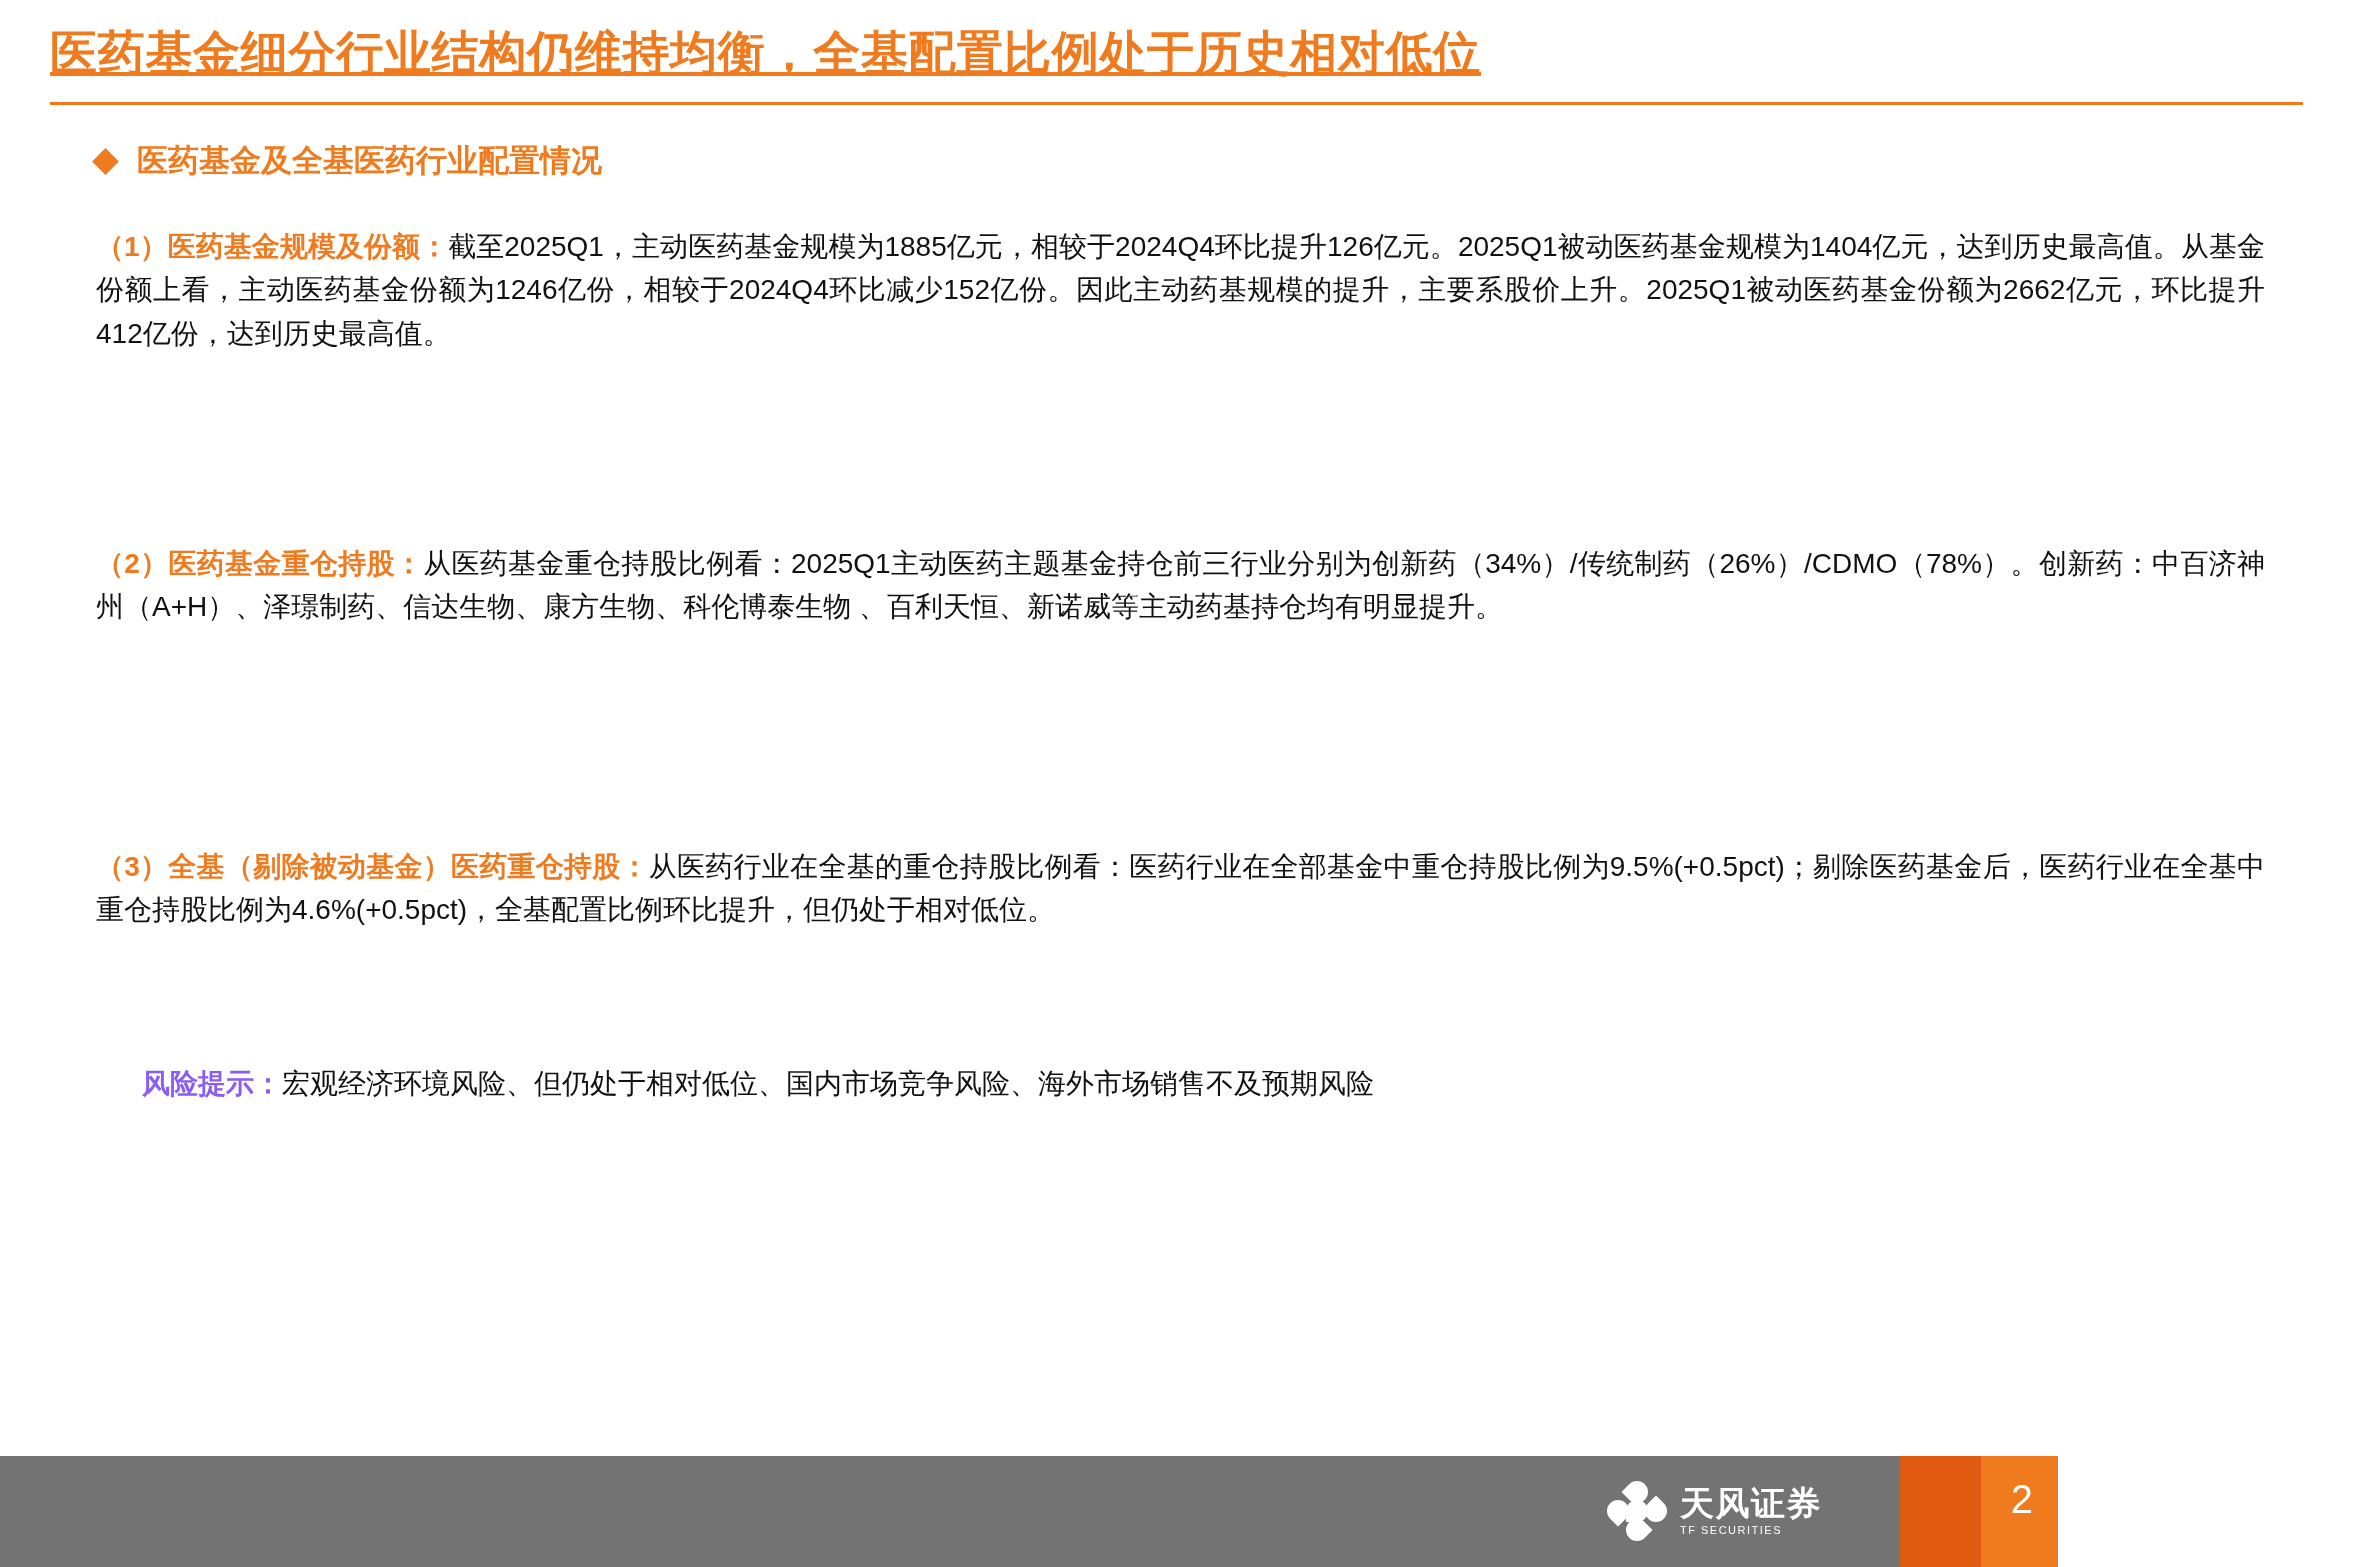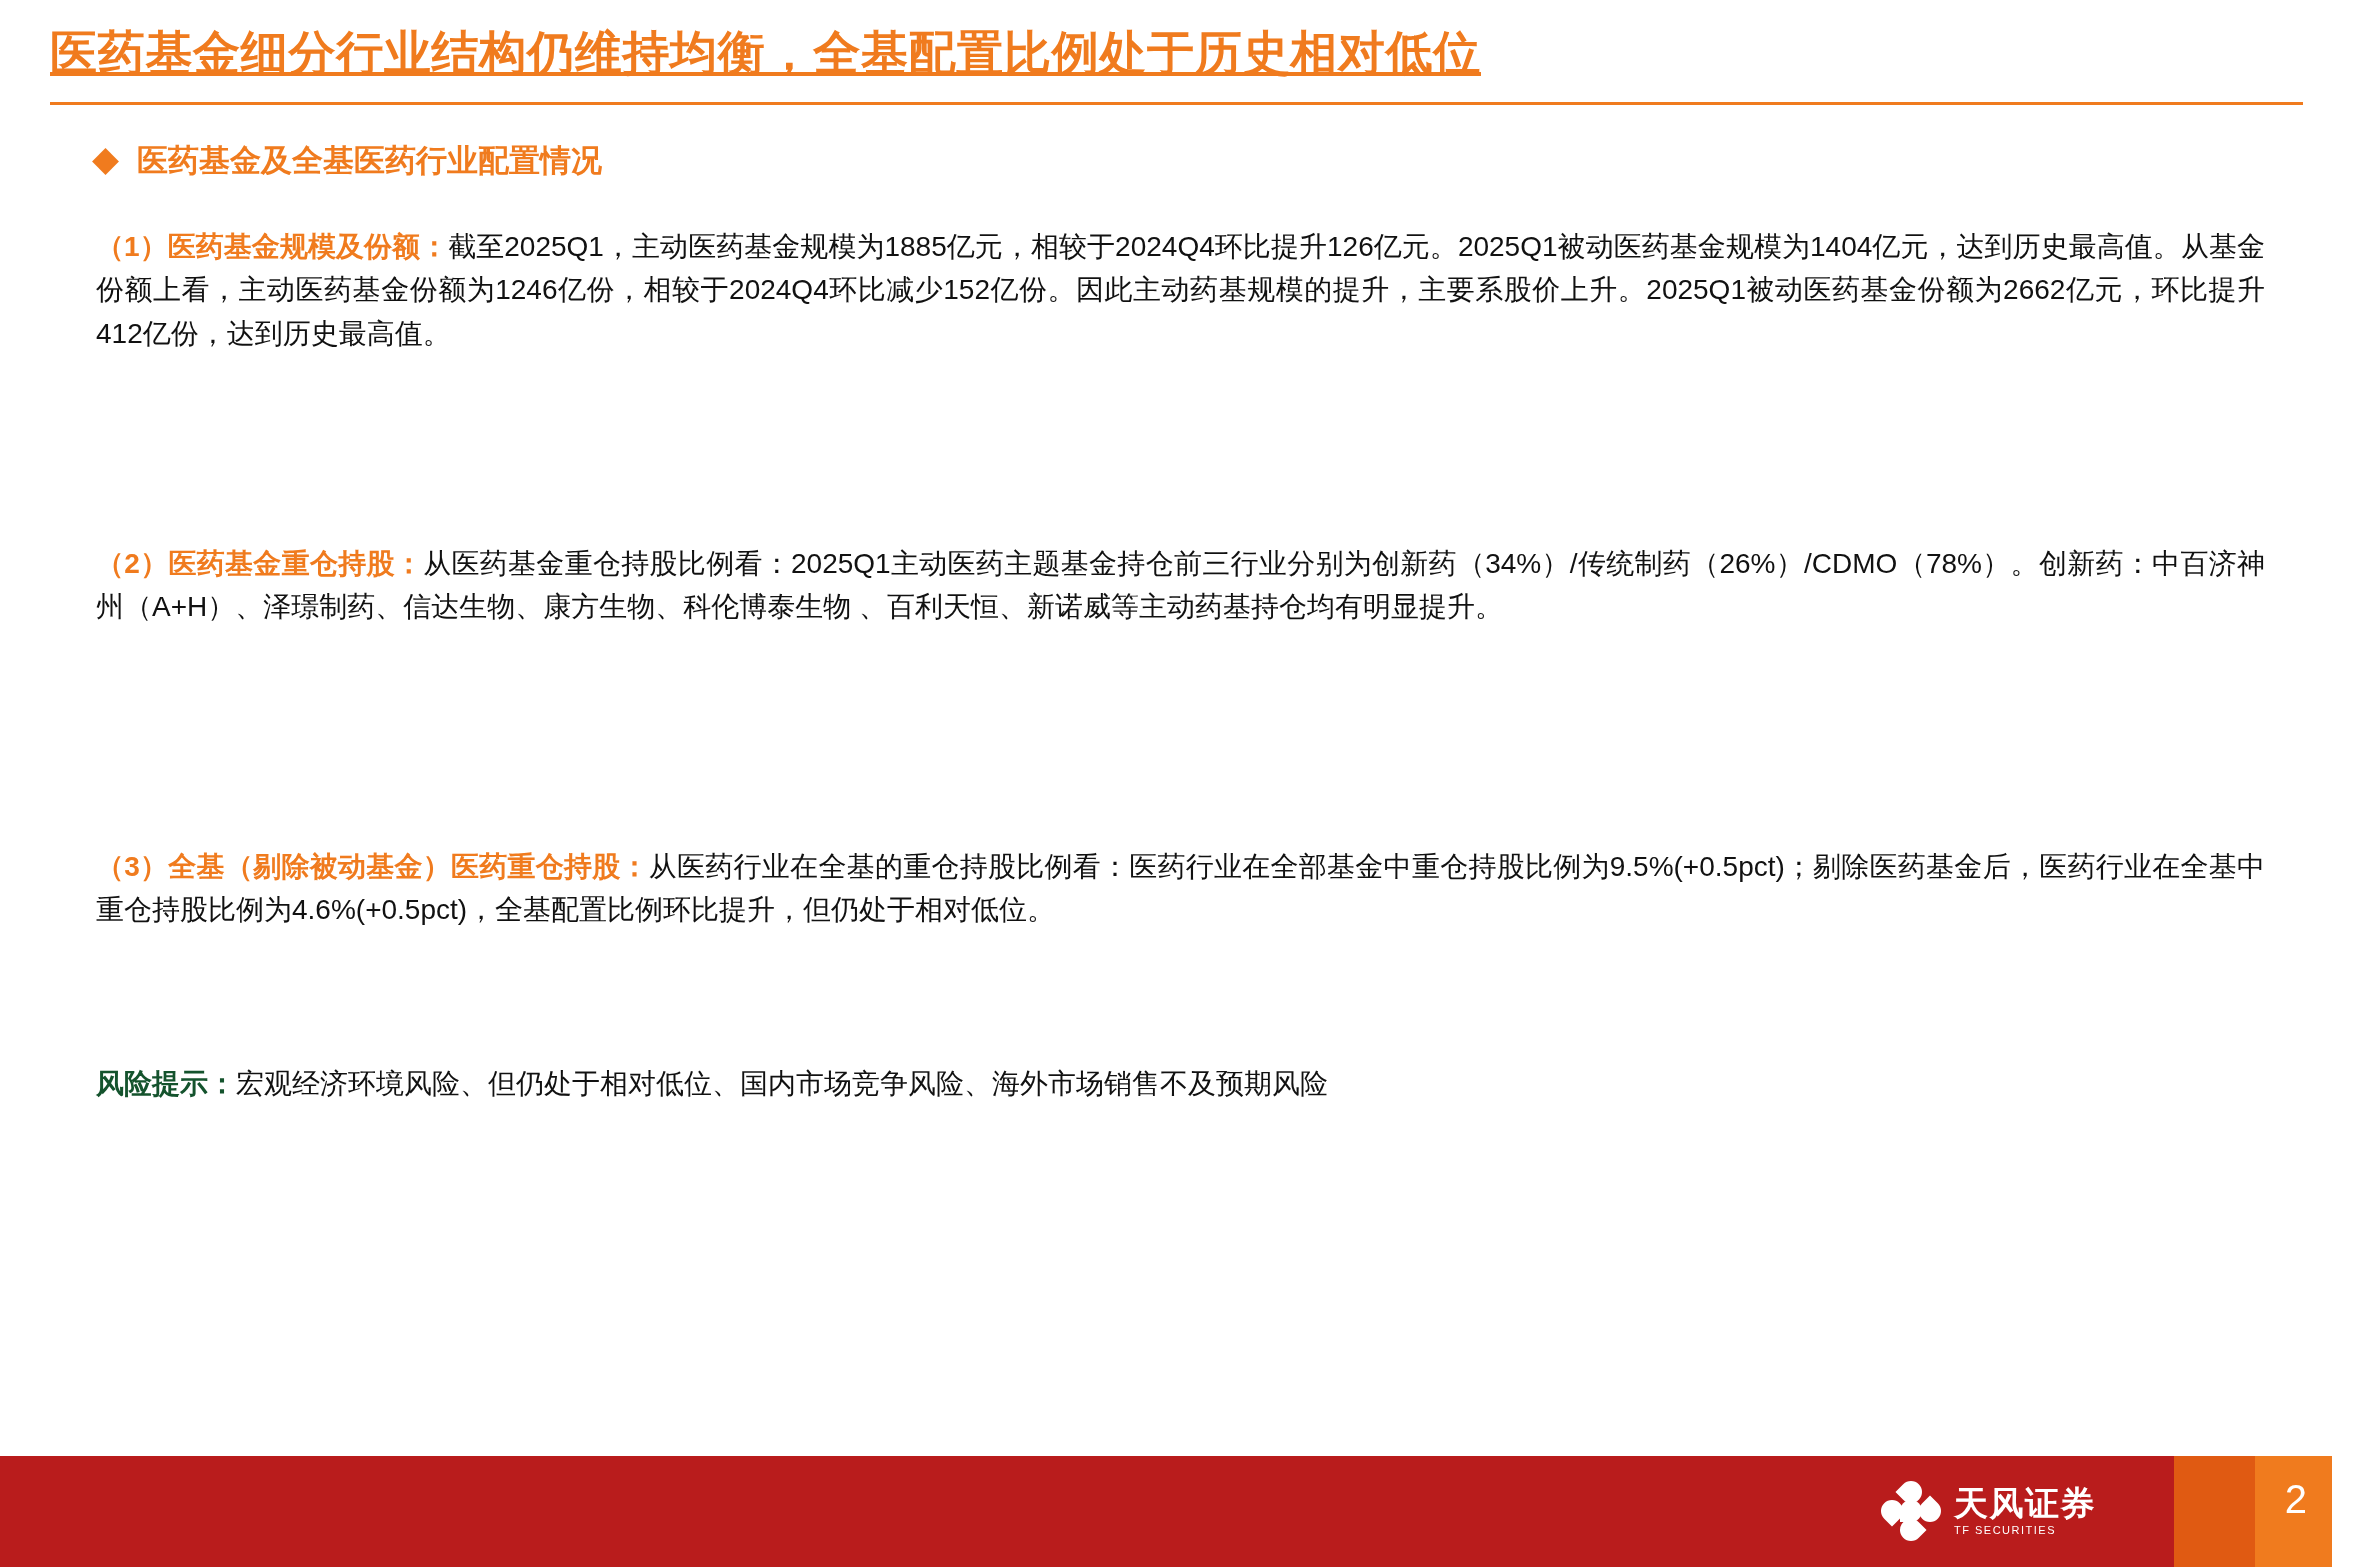--- a/index.html
+++ b/index.html
@@ -84,32 +84,33 @@
   .para-1 { top: 225px; }
   .para-2 { top: 542px; }
   .para-3 { top: 845px; }
   .para-risk { top: 1062px; }
 
   .lead {
     color: #F07B1E;
     font-weight: bold;
   }
   .lead-dark {
-    color: #14532d;
-    font-weight: bold;
+    color: #8b5cf6;
+    font-weight: bold;
+    margin-left: 46px;
   }
 
   
   .bottom-bar {
     position: absolute;
     left: 0;
     bottom: 0;
-    width: 2332px;
+    width: 2058px;
     height: 111px;
-    background: #b91c1c;
+    background: #737373;
   }
   .bottom-bar .accent-dark {
     position: absolute;
     right: 77px;
     top: 0;
     width: 81px;
     height: 111px;
     background: #E05A12;
   }
   .bottom-bar .accent-right {

